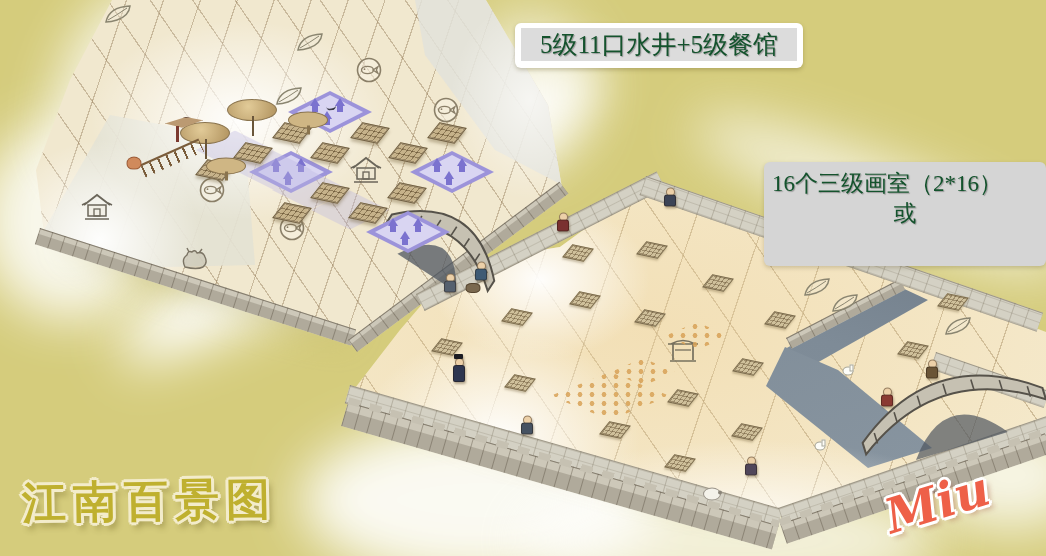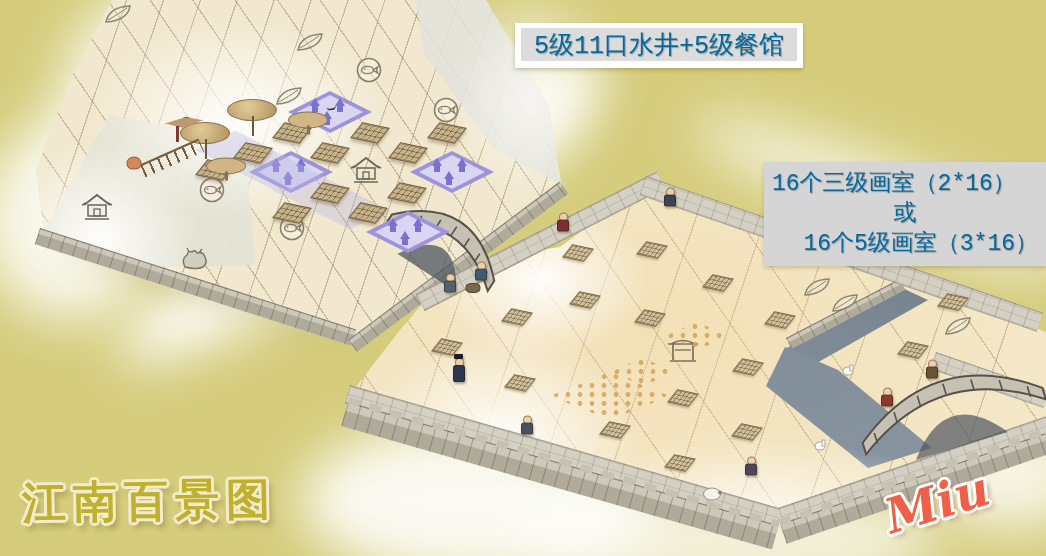--- a/index.html
+++ b/index.html
@@ -88,21 +88,21 @@
   .sp-official{height:24px;}
   .sp-official .hat{position:absolute;left:1px;top:-4px;width:9px;height:5px;background:#1c1c22;border-radius:1px;z-index:2;}
   .sp-pig{width:13px;height:11px;background:#d08a5c;border-radius:50% 50% 42% 42%;border:1px solid rgba(120,60,30,.6);}
   .sp-dog{width:13px;height:8px;background:#7a684e;border-radius:40%;border:1px solid rgba(60,45,25,.6);}
   .sp-sheep{width:16px;height:11px;background:#f4f2ea;border-radius:50%;border:1px solid #9a948a;}
   .sp-sheep::before{content:"";position:absolute;right:-2px;top:2px;width:4px;height:4px;border-radius:50%;background:#8a8478;}
   .sp-goose{width:9px;height:7px;background:#fdfdf8;border-radius:50%;border:1px solid #a8a89c;}
   .sp-goose::before{content:"";position:absolute;right:-1px;top:-3px;width:2px;height:5px;background:#fdfdf8;border:1px solid #a8a89c;}
   .sp-bird{width:10px;height:7px;border-bottom:2px solid #3a3a46;border-radius:50%;transform:translate(-50%,-50%) rotate(-8deg);}
   
-  .note{position:absolute;z-index:8;font-family:Liberation Mono, monospace;color:#0369a1;}
+  .note{position:absolute;z-index:8;font-family:Liberation Serif, serif;color:#14532d;border-radius:6px;}
   .note-well{left:515px;top:23px;width:288px;height:45px;background:#fff;box-shadow:0 2px 4px rgba(90,80,30,.3);}
   .note-well .inner{margin:5px 6px;height:33px;background:#dcdcdc;display:flex;align-items:center;justify-content:center;
       font-size:25px;text-shadow:1px 1px 1px #999;white-space:nowrap;}
   .note-city{left:830px;top:53px;width:182px;height:57px;background:#fff;display:flex;align-items:center;justify-content:center;
       font-size:37px;font-weight:bold;letter-spacing:2px;text-shadow:2px 2px 2px #aaa;box-shadow:0 2px 4px rgba(90,80,30,.3);}
   .note-studio{left:764px;top:162px;width:282px;height:104px;background:#d5d5d5;box-sizing:border-box;
       padding:7px 8px;font-size:23px;line-height:30px;text-shadow:1px 1px 1px #999;box-shadow:0 2px 4px rgba(90,80,30,.25);}
   .note-studio .l1{text-align:left;}
   .note-studio .l2{text-align:center;}
   .note-studio .l3{text-align:right;}
@@ -361,19 +361,18 @@
       <div class="sp sp-goose" style="left: 848px; top: 371px;"></div>
       <div class="sp sp-goose" style="left: 820px; top: 446px;"></div>
     </div>
 
   <div class="note note-well">
     <div class="inner">5级11口水井+5级餐馆</div>
   </div>
   <div class="note note-studio">
     <div class="l1">16个三级画室（2*16）</div>
     <div class="l2">或</div>
-    <div class="l3">16个5级画室（3*16）</div>
   </div>
 
   <div class="game-title" style="color: rgb(191, 176, 47);">江南百景图</div>
   <div class="watermark" style="color: rgb(238, 96, 72);">Miu</div>
 
 </div>
 
 </body></html>

